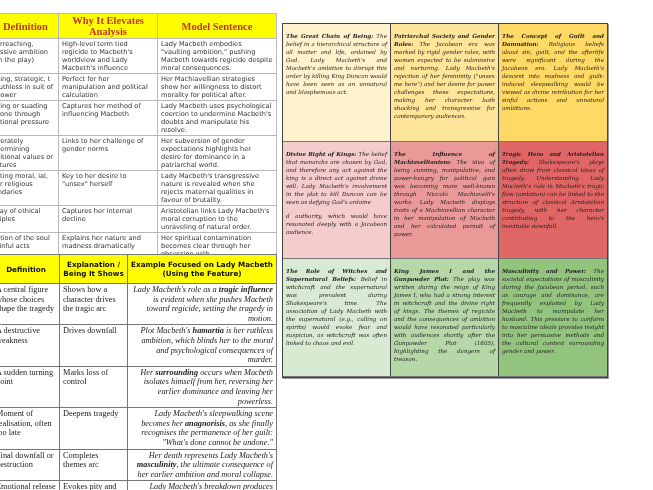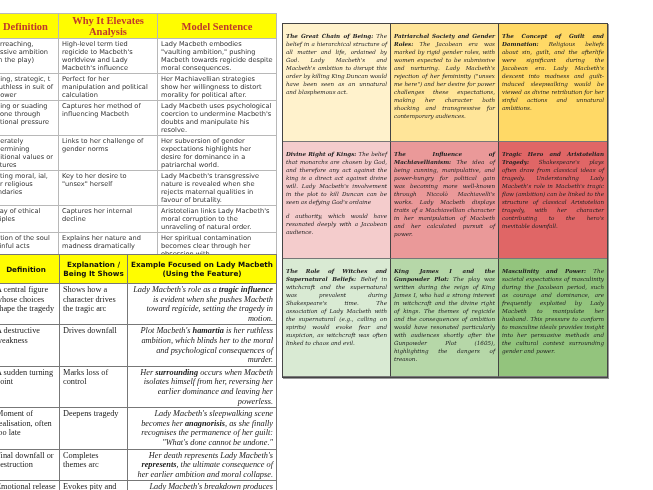--- a/index.html
+++ b/index.html
@@ -110,21 +110,21 @@
       <td class="ex"><span>Her </span><b>surrounding</b><span> occurs when Macbeth isolates himself from her, reversing her earlier dominance and leaving her powerless.</span></td>
     </tr>
     <tr>
       <td>Moment of realisation, often too late</td>
       <td>Deepens tragedy</td>
       <td class="ex"><span>Lady Macbeth's sleepwalking scene becomes her </span><b>anagnorisis</b><span>, as she finally recognises the permanence of her guilt: "What's done cannot be undone."</span></td>
     </tr>
     <tr>
       <td>Final downfall or destruction</td>
       <td>Completes themes arc</td>
-      <td class="ex"><span>Her death represents Lady Macbeth's </span><b>represents</b><span>, the ultimate consequence of her earlier ambition and moral collapse.</span></td>
+      <td class="ex"><span>Her death represents Lady Macbeth's </span><b>masculinity</b><span>, the ultimate consequence of her earlier ambition and moral collapse.</span></td>
     </tr>
     <tr>
       <td>Emotional release for the audience</td>
       <td>Evokes pity and fear</td>
       <td class="ex"><span>Lady Macbeth's breakdown produces </span></td>
     </tr>
 
   </tbody>
 </table>
 

